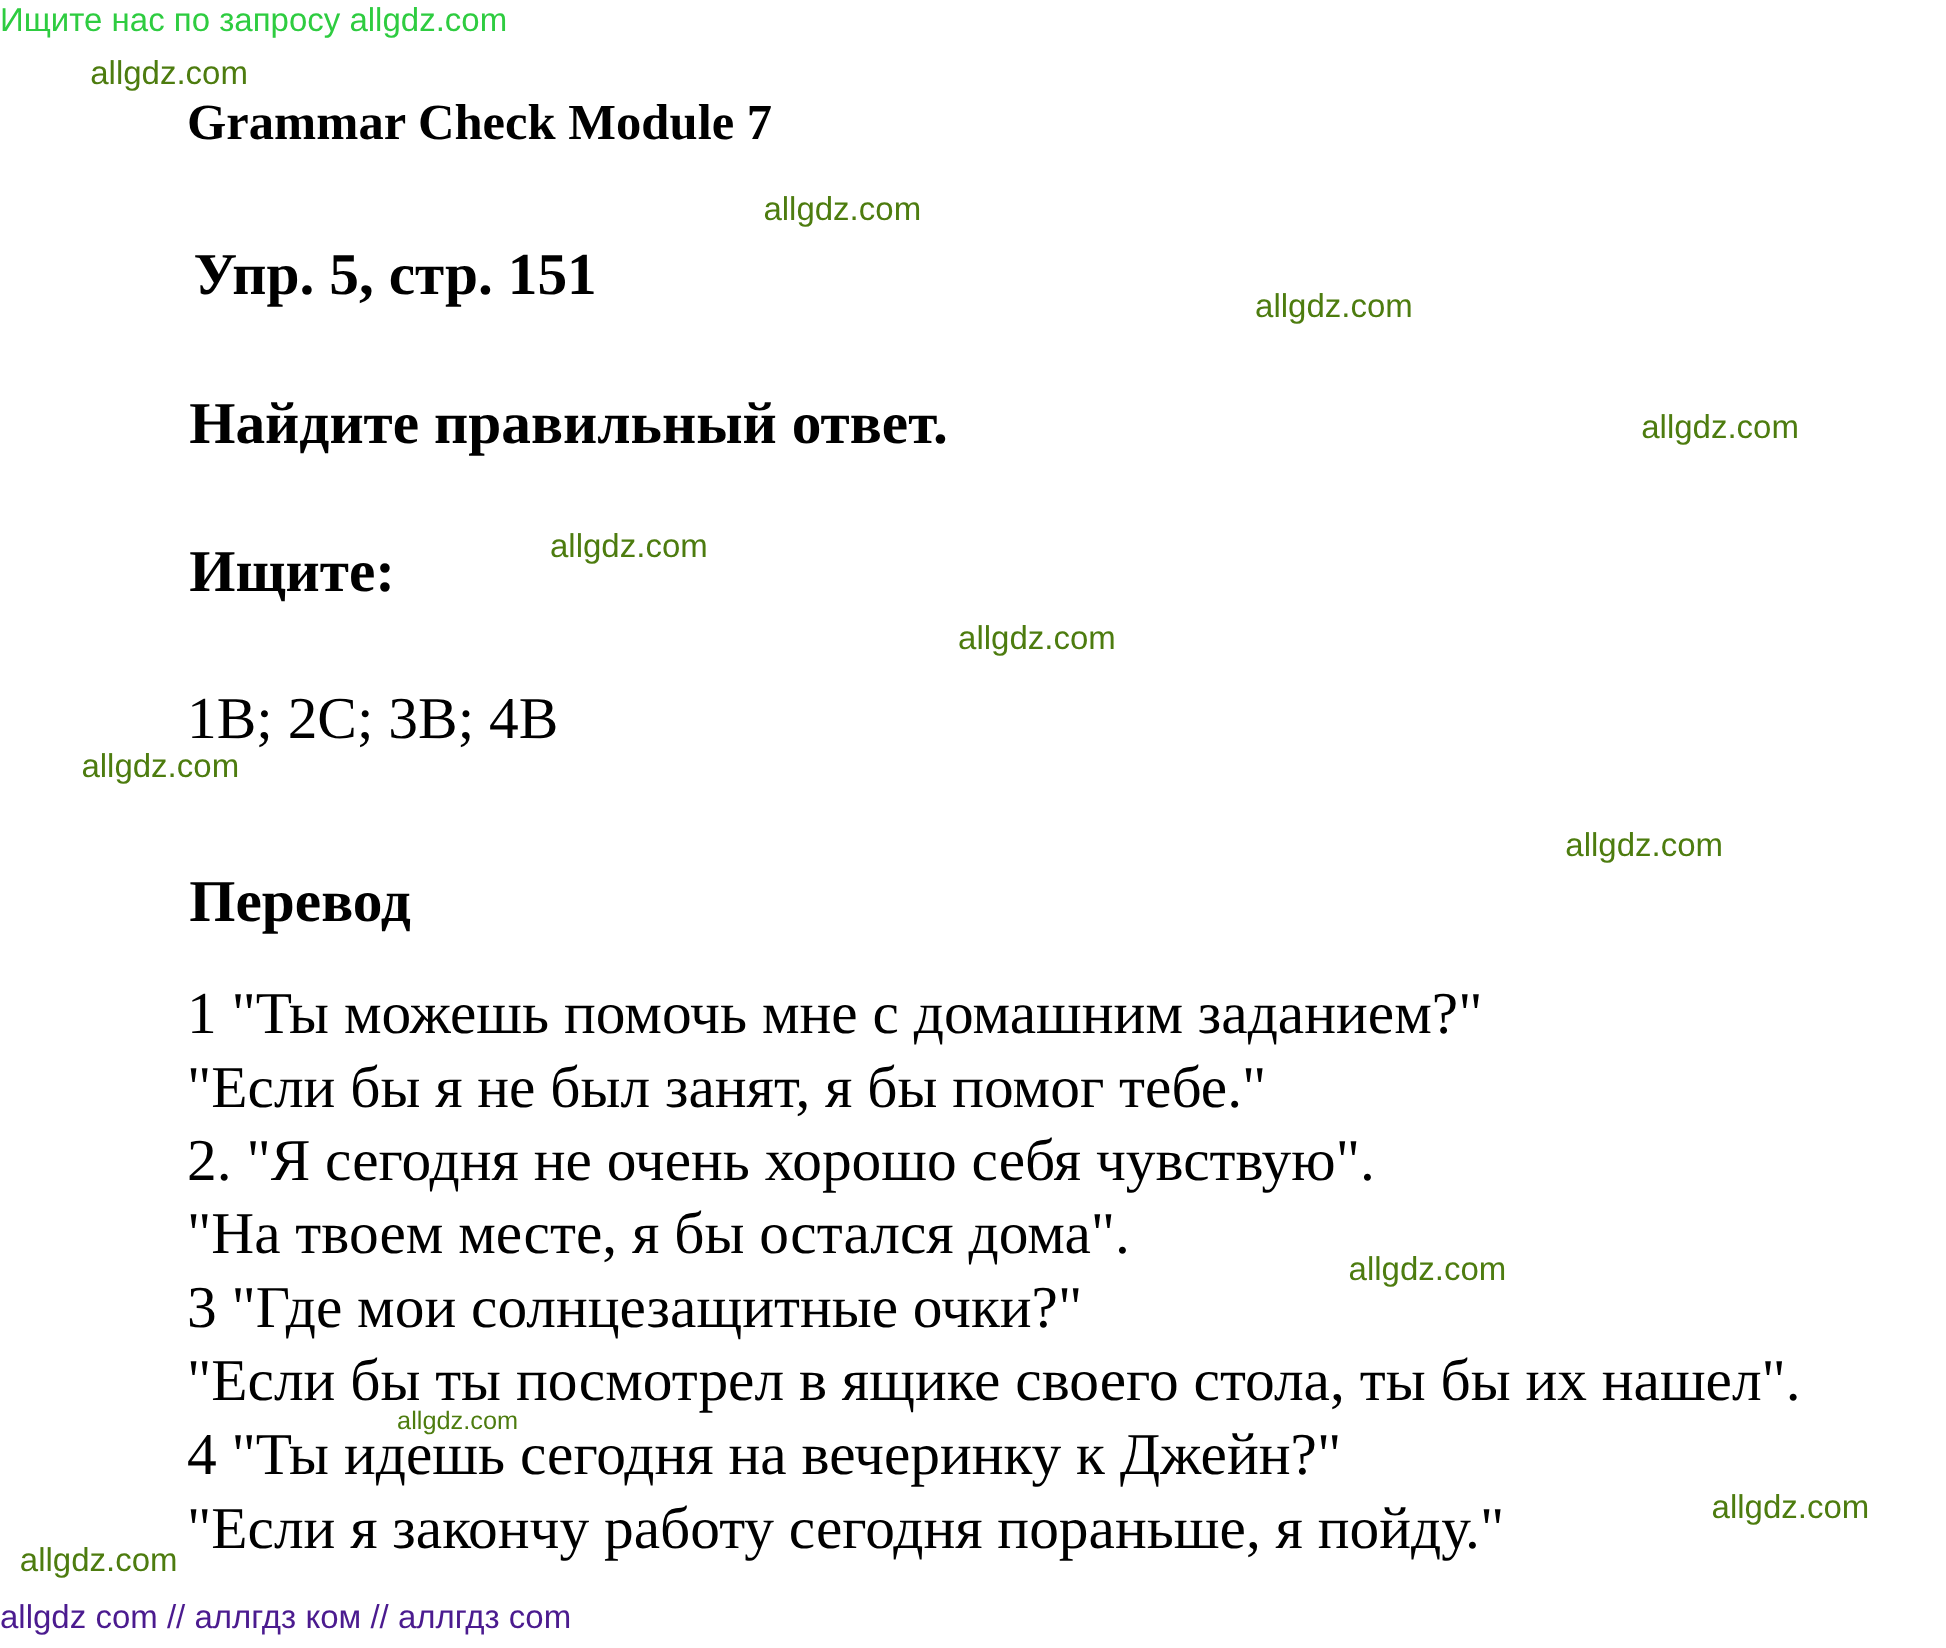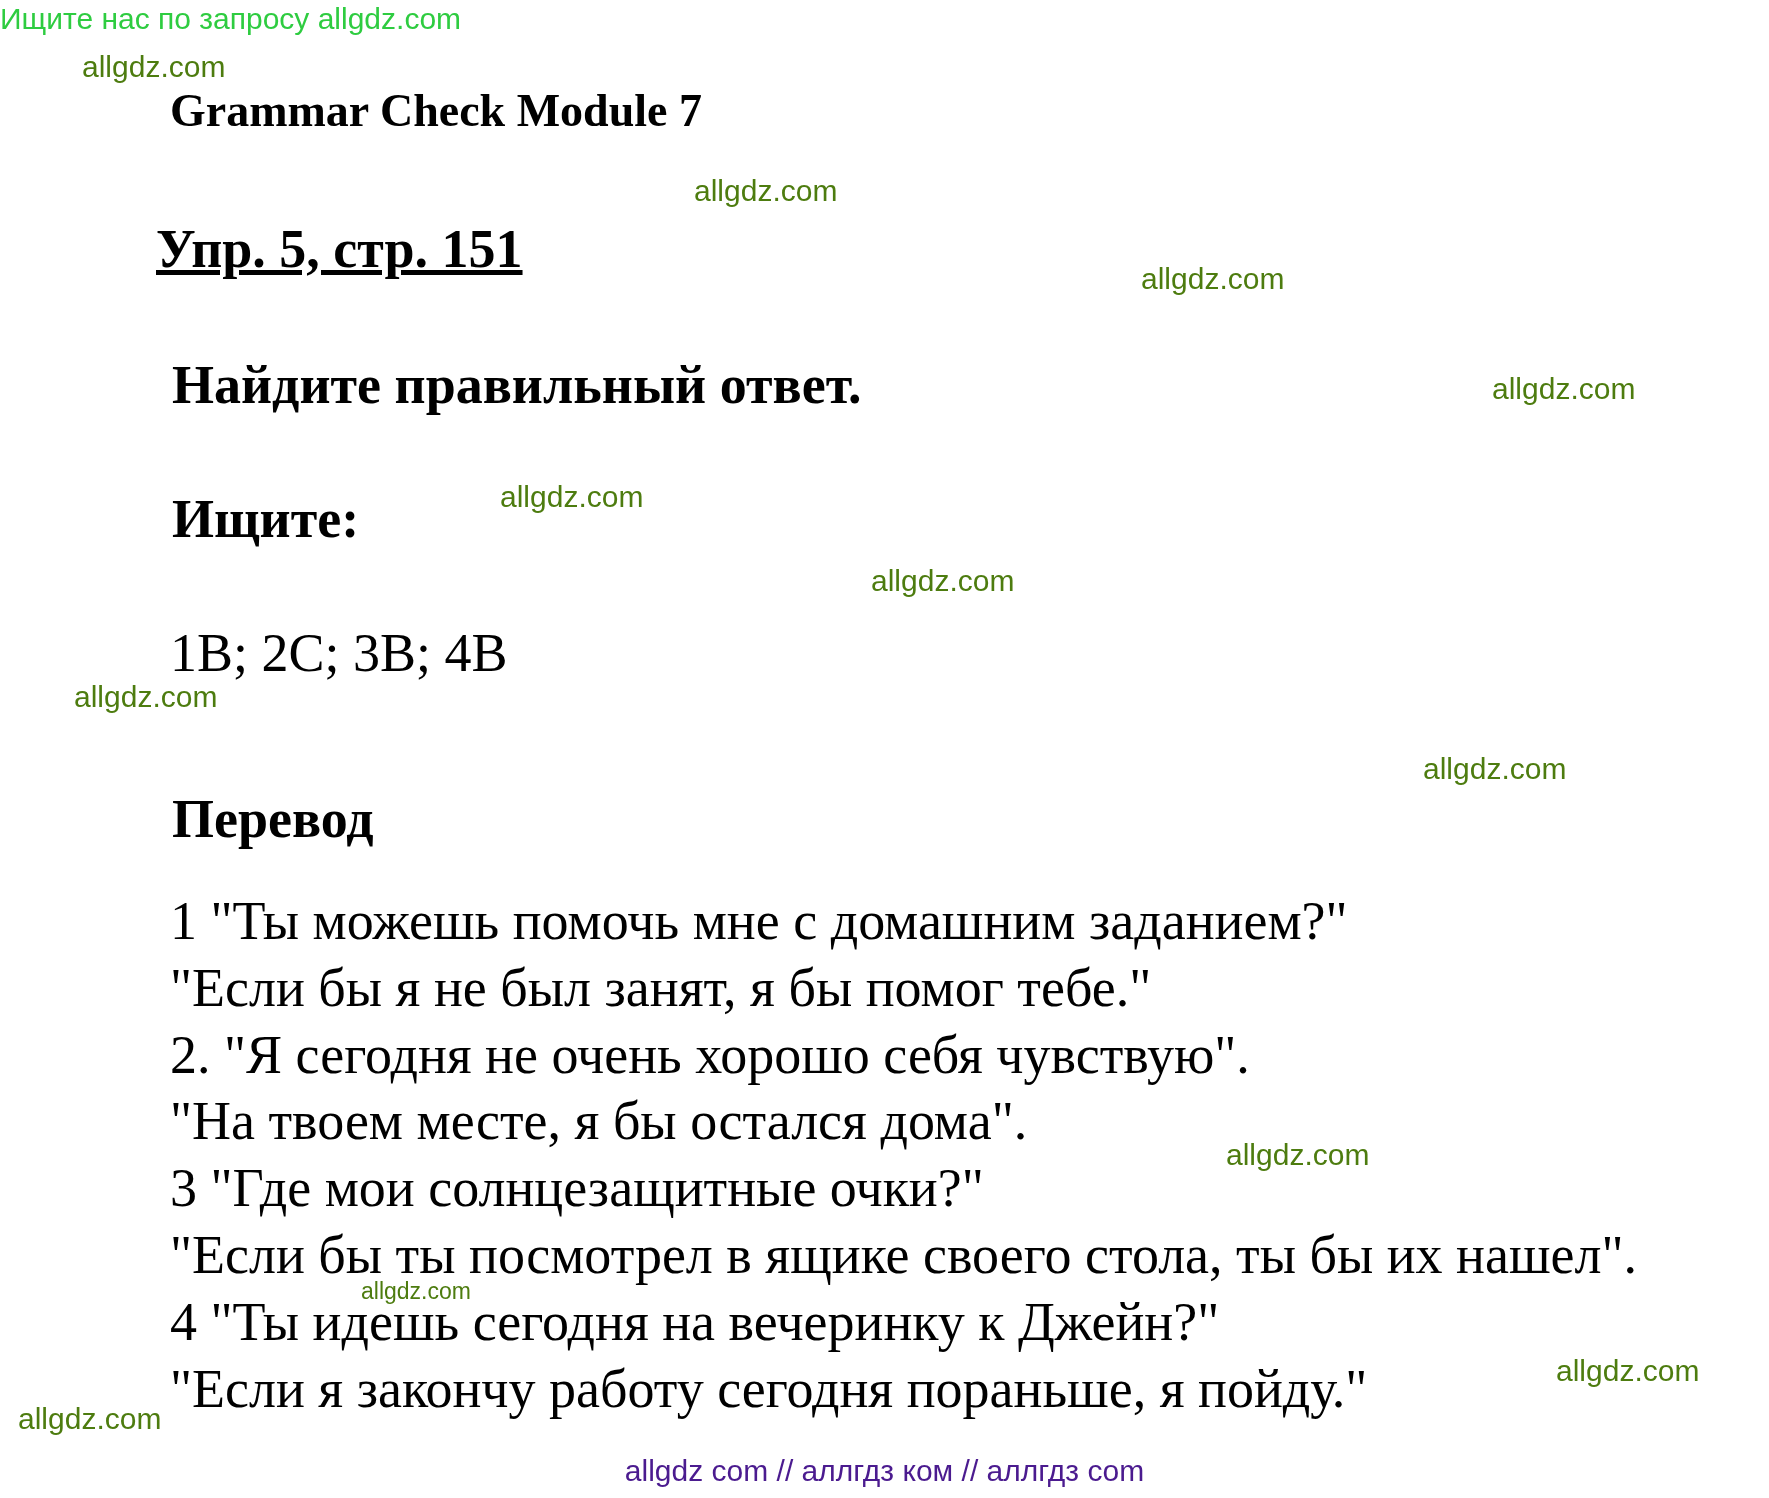--- a/index.html
+++ b/index.html
@@ -5,42 +5,42 @@
   html, body { margin:0; padding:0; background:#ffffff; }
   body { width:1769px; height:1498px; position:relative; overflow:hidden; }
   .abs { position:absolute; white-space:nowrap; line-height:1; }
   .banner { font-family:"Liberation Sans", sans-serif; font-size:30px; color:#2ecc40; left:0; width:1769px; text-align:left; top:4px; }
   .wm { font-family:"Liberation Sans", sans-serif; font-size:30px; color:#4d7c0f; }
   .wm-small { font-size:23px; }
   .h { font-family:"Liberation Serif", serif; font-weight:bold; color:#000; }
   .title { font-size:46px; }
   .sub { font-size:54px; }
   .body { font-family:"Liberation Serif", serif; font-size:54px; color:#000; }
-  .footer { font-family:"Liberation Sans", sans-serif; font-size:30px; color:#4b1b8f; left:0; width:1769px; text-align:center; }
+  .footer { font-family:"Liberation Sans", sans-serif; font-size:30px; color:#4b1b8f; left:0; width:1769px; }
 </style>
 </head>
 <body>
 
 <div class="abs banner">Ищите нас по запросу allgdz.com</div>
 
 <div class="abs wm" style="left:82px;top:52px;">allgdz.com</div>
 <div class="abs wm" style="left:694px;top:176px;">allgdz.com</div>
 <div class="abs wm" style="left:1141px;top:264px;">allgdz.com</div>
 <div class="abs wm" style="left:1492px;top:374px;">allgdz.com</div>
 <div class="abs wm" style="left:500px;top:482px;">allgdz.com</div>
 <div class="abs wm" style="left:871px;top:566px;">allgdz.com</div>
 <div class="abs wm" style="left:74px;top:682px;">allgdz.com</div>
 <div class="abs wm" style="left:1423px;top:754px;">allgdz.com</div>
 <div class="abs wm" style="left:1226px;top:1140px;">allgdz.com</div>
 <div class="abs wm wm-small" style="left:361px;top:1280px;">allgdz.com</div>
 <div class="abs wm" style="left:1556px;top:1356px;">allgdz.com</div>
 <div class="abs wm" style="left:18px;top:1404px;">allgdz.com</div>
 
 <div class="abs h title" style="left:170px;top:88px;">Grammar Check Module 7</div>
-<div class="abs h sub" style="left:156px;top:222px;text-decoration:underline;">Упр. 5, стр. 151</div>
+<div class="abs h sub" style="left:176px;top:222px;">Упр. 5, стр. 151</div>
 <div class="abs h sub" style="left:172px;top:358px;">Найдите правильный ответ.</div>
 <div class="abs h sub" style="left:172px;top:492px;">Ищите:</div>
 <div class="abs body" style="left:170px;top:626px;">1B; 2C; 3B; 4B</div>
 <div class="abs h sub" style="left:172px;top:760px;margin-top:32px;">Перевод</div>
 
 <div class="abs body" style="left:170px;top:894px;">1 "Ты можешь помочь мне с домашним заданием?"</div>
 <div class="abs body" style="left:170px;top:961px;">"Если бы я не был занят, я бы помог тебе."</div>
 <div class="abs body" style="left:170px;top:1028px;">2. "Я сегодня не очень хорошо себя чувствую".</div>
 <div class="abs body" style="left:170px;top:1094px;">"На твоем месте, я бы остался дома".</div>
 <div class="abs body" style="left:170px;top:1161px;">3 "Где мои солнцезащитные очки?"</div>

